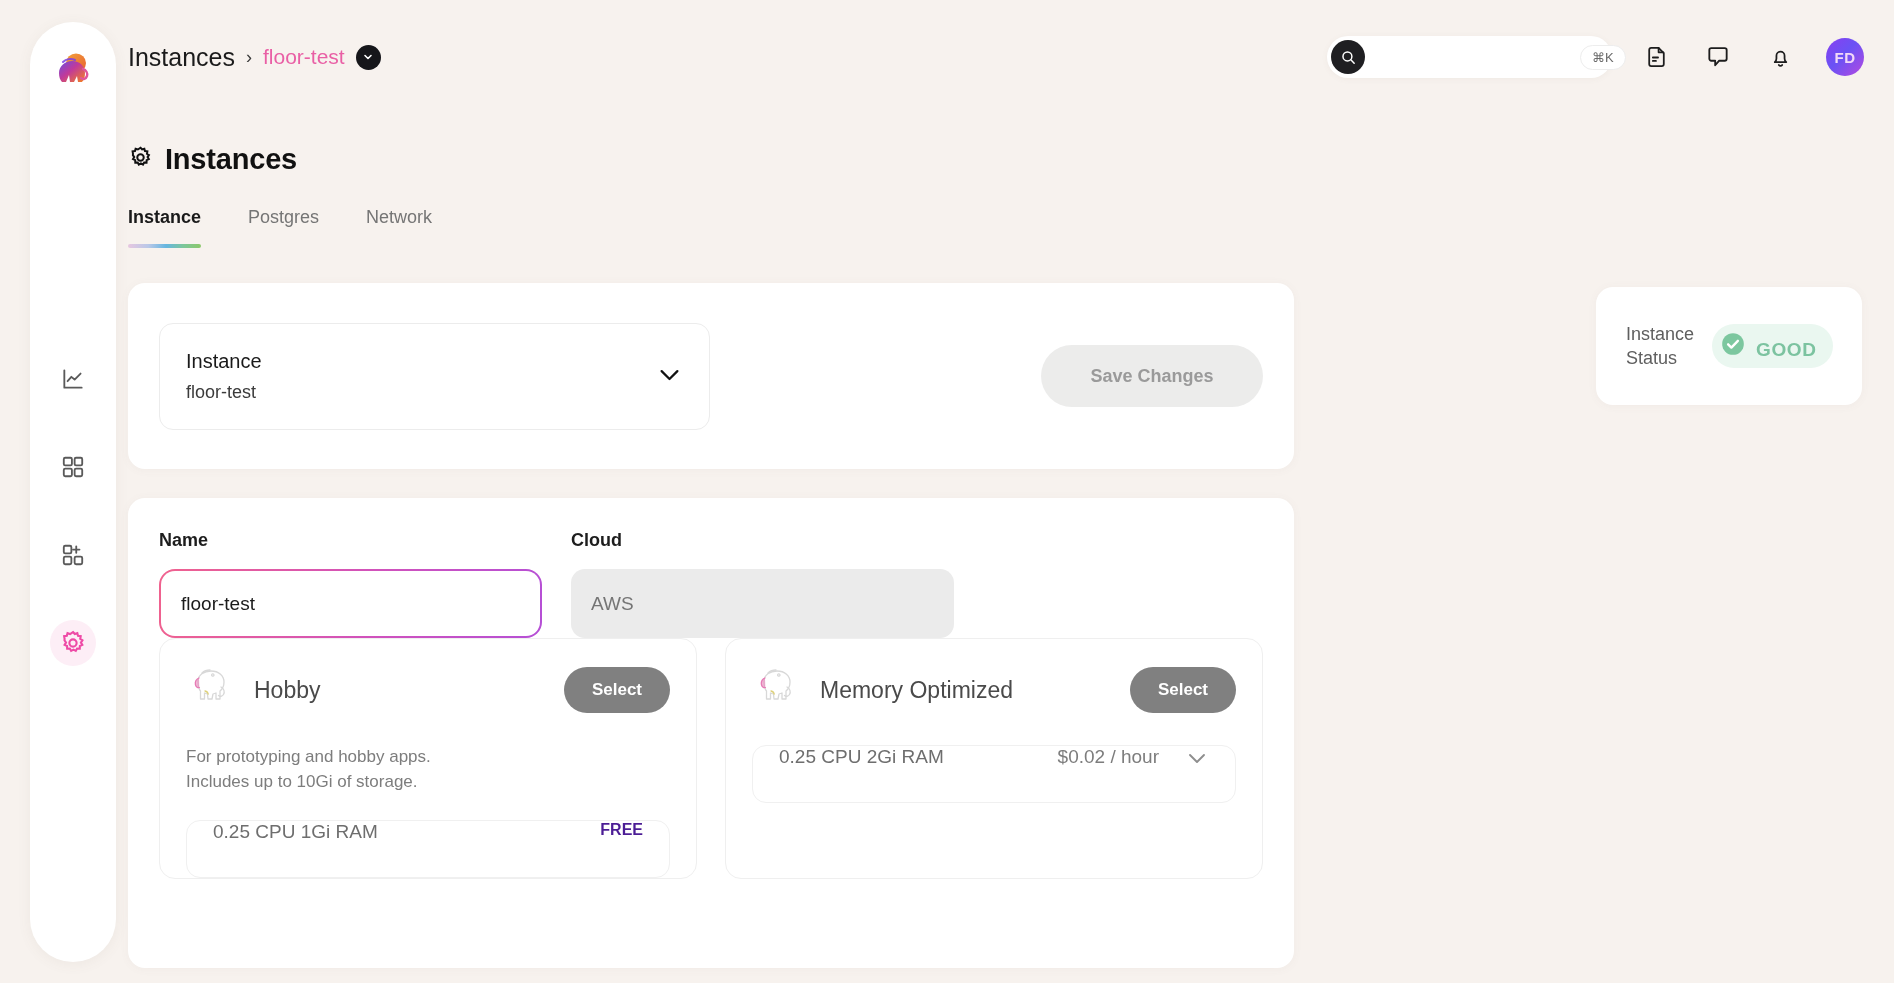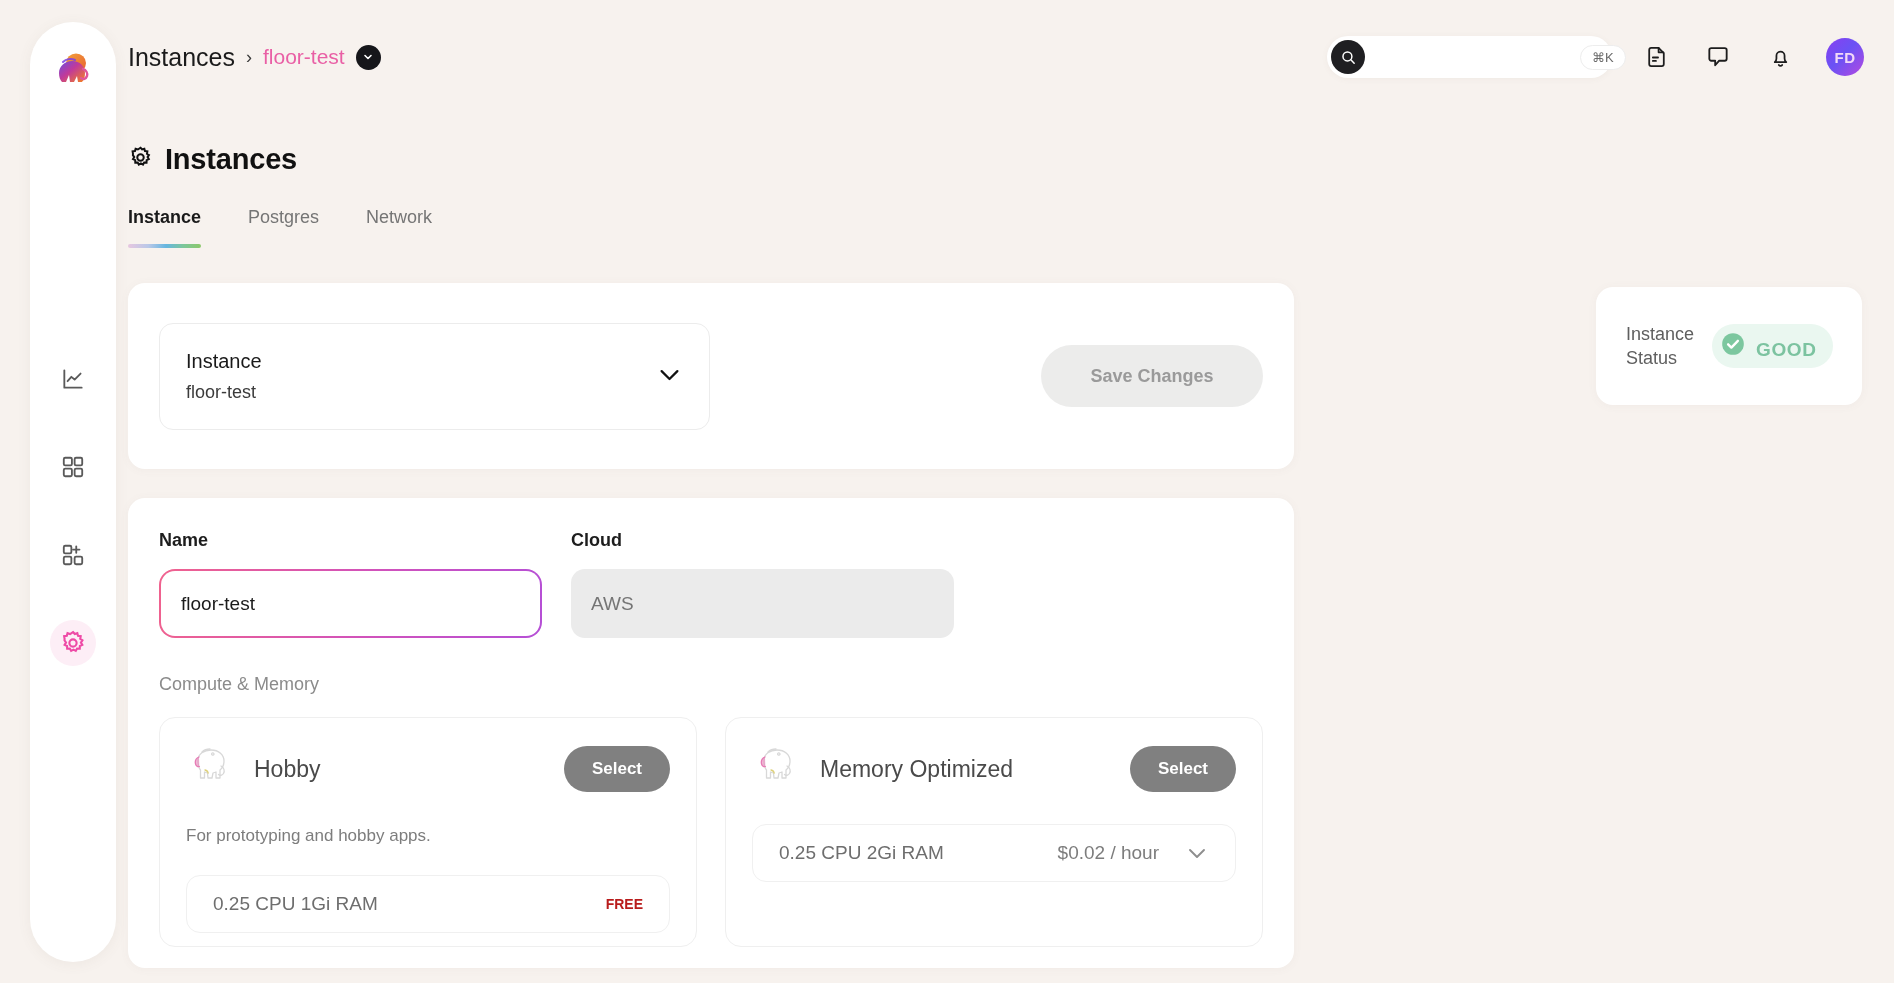--- a/index.html
+++ b/index.html
@@ -151,25 +151,25 @@
   .plan-head { display: flex; align-items: center; }
   .plan-name { font-size: 23px; color: #4a4a4a; margin-left: 18px; }
   .select-btn {
     margin-left: auto; border: 0; border-radius: 23px; background: #808080; color: #fff;
     font-family: "Liberation Sans", sans-serif; font-size: 17px; font-weight: 700;
     padding: 0 28px; height: 46px; cursor: pointer;
   }
   .plan-desc { margin-top: 28px; font-size: 17px; line-height: 1.45; color: #7d7d7d; }
   .spec-row {
     margin-top: 26px; height: 58px; border: 1px solid #f0f0f0; border-radius: 14px;
-    display: flex; align-items: center; padding: 0 26px;
+    display: flex; align-items: flex-start; padding: 0 26px;
   }
   .spec-label { font-size: 19px; color: #6e6e6e; }
   .spec-price { margin-left: auto; font-size: 19px; color: #7d7d7d; }
-  .spec-free { margin-left: auto; font-size: 14px; font-weight: 700; color: #b91c1c; }
+  .spec-free { margin-left: auto; font-size: 16px; font-weight: 700; color: #4c1d95; }
   .spec-chev { margin-left: 26px; display: flex; align-items: center; }
 
   .status-card {
     position: absolute; left: 1596px; top: 287px; width: 266px; height: 118px;
     display: flex; align-items: center; padding: 0 30px; gap: 18px;
   }
   .status-label { font-size: 18px; color: #5f5f5f; line-height: 1.35; }
   .status-pill {
     display: flex; align-items: center; gap: 10px;
     background: #eaf7f0; border-radius: 22px; padding: 7px 16px 7px 8px;
@@ -334,41 +334,41 @@
         <div class="name-input-wrap">
           <input class="name-input" value="floor-test" style="">
         </div>
       </div>
       <div class="field">
         <div class="field-label">Cloud</div>
         <input class="cloud-input" disabled="" placeholder="AWS" style="">
       </div>
     </div>
 
-    <div class="section-label">Compute &amp; Memory</div>
 
     <div class="plans">
 
       <div class="plan">
         <div class="plan-head">
           <span>
             <svg width="50" height="50" viewBox="0 0 50 50" fill="none" stroke="#d8d8d8" stroke-width="1.3" stroke-linecap="round" stroke-linejoin="round">
               <path d="M12 18c0-6 6-10 13-10 8 0 13 5 13 11 0 4-1.5 7-4 9v8h-4v-6l-3 1-1 5h-4l-.5-5-3-1v6h-4v-8c-1.8-2-2.5-5-2.5-10z"></path>
               <path d="M35 24c3 1.5 4 5 2.5 7.5-1.2 2-3.6 2.3-5 1"></path>
               <path d="M16 10c2-2 5-3 8-3"></path>
               <path d="M28 12a1.2 1.2 0 100 .01"></path>
               <path d="M13 15c-2.5 1-4 3.6-3.6 6.3.3 2.3 2 3.7 4 3.3" fill="#e67bb5" fill-opacity=".55" stroke="#e67bb5"></path>
               <path d="M19 28c1.6.4 3 1.6 3.2 3.2" stroke="#ddd07a"></path>
             </svg>
           </span>
           <span class="plan-name">Hobby</span>
           <button class="select-btn">Select</button>
         </div>
         <div class="plan-desc">
           <div>For prototyping and hobby apps.</div>
+          <div>Includes up to 10Gi of storage.</div>
         </div>
         <div class="spec-row">
           <span class="spec-label">0.25 CPU 1Gi RAM</span>
           <span class="spec-free">FREE</span>
         </div>
       </div>
 
       <div class="plan">
         <div class="plan-head">
           <span>

